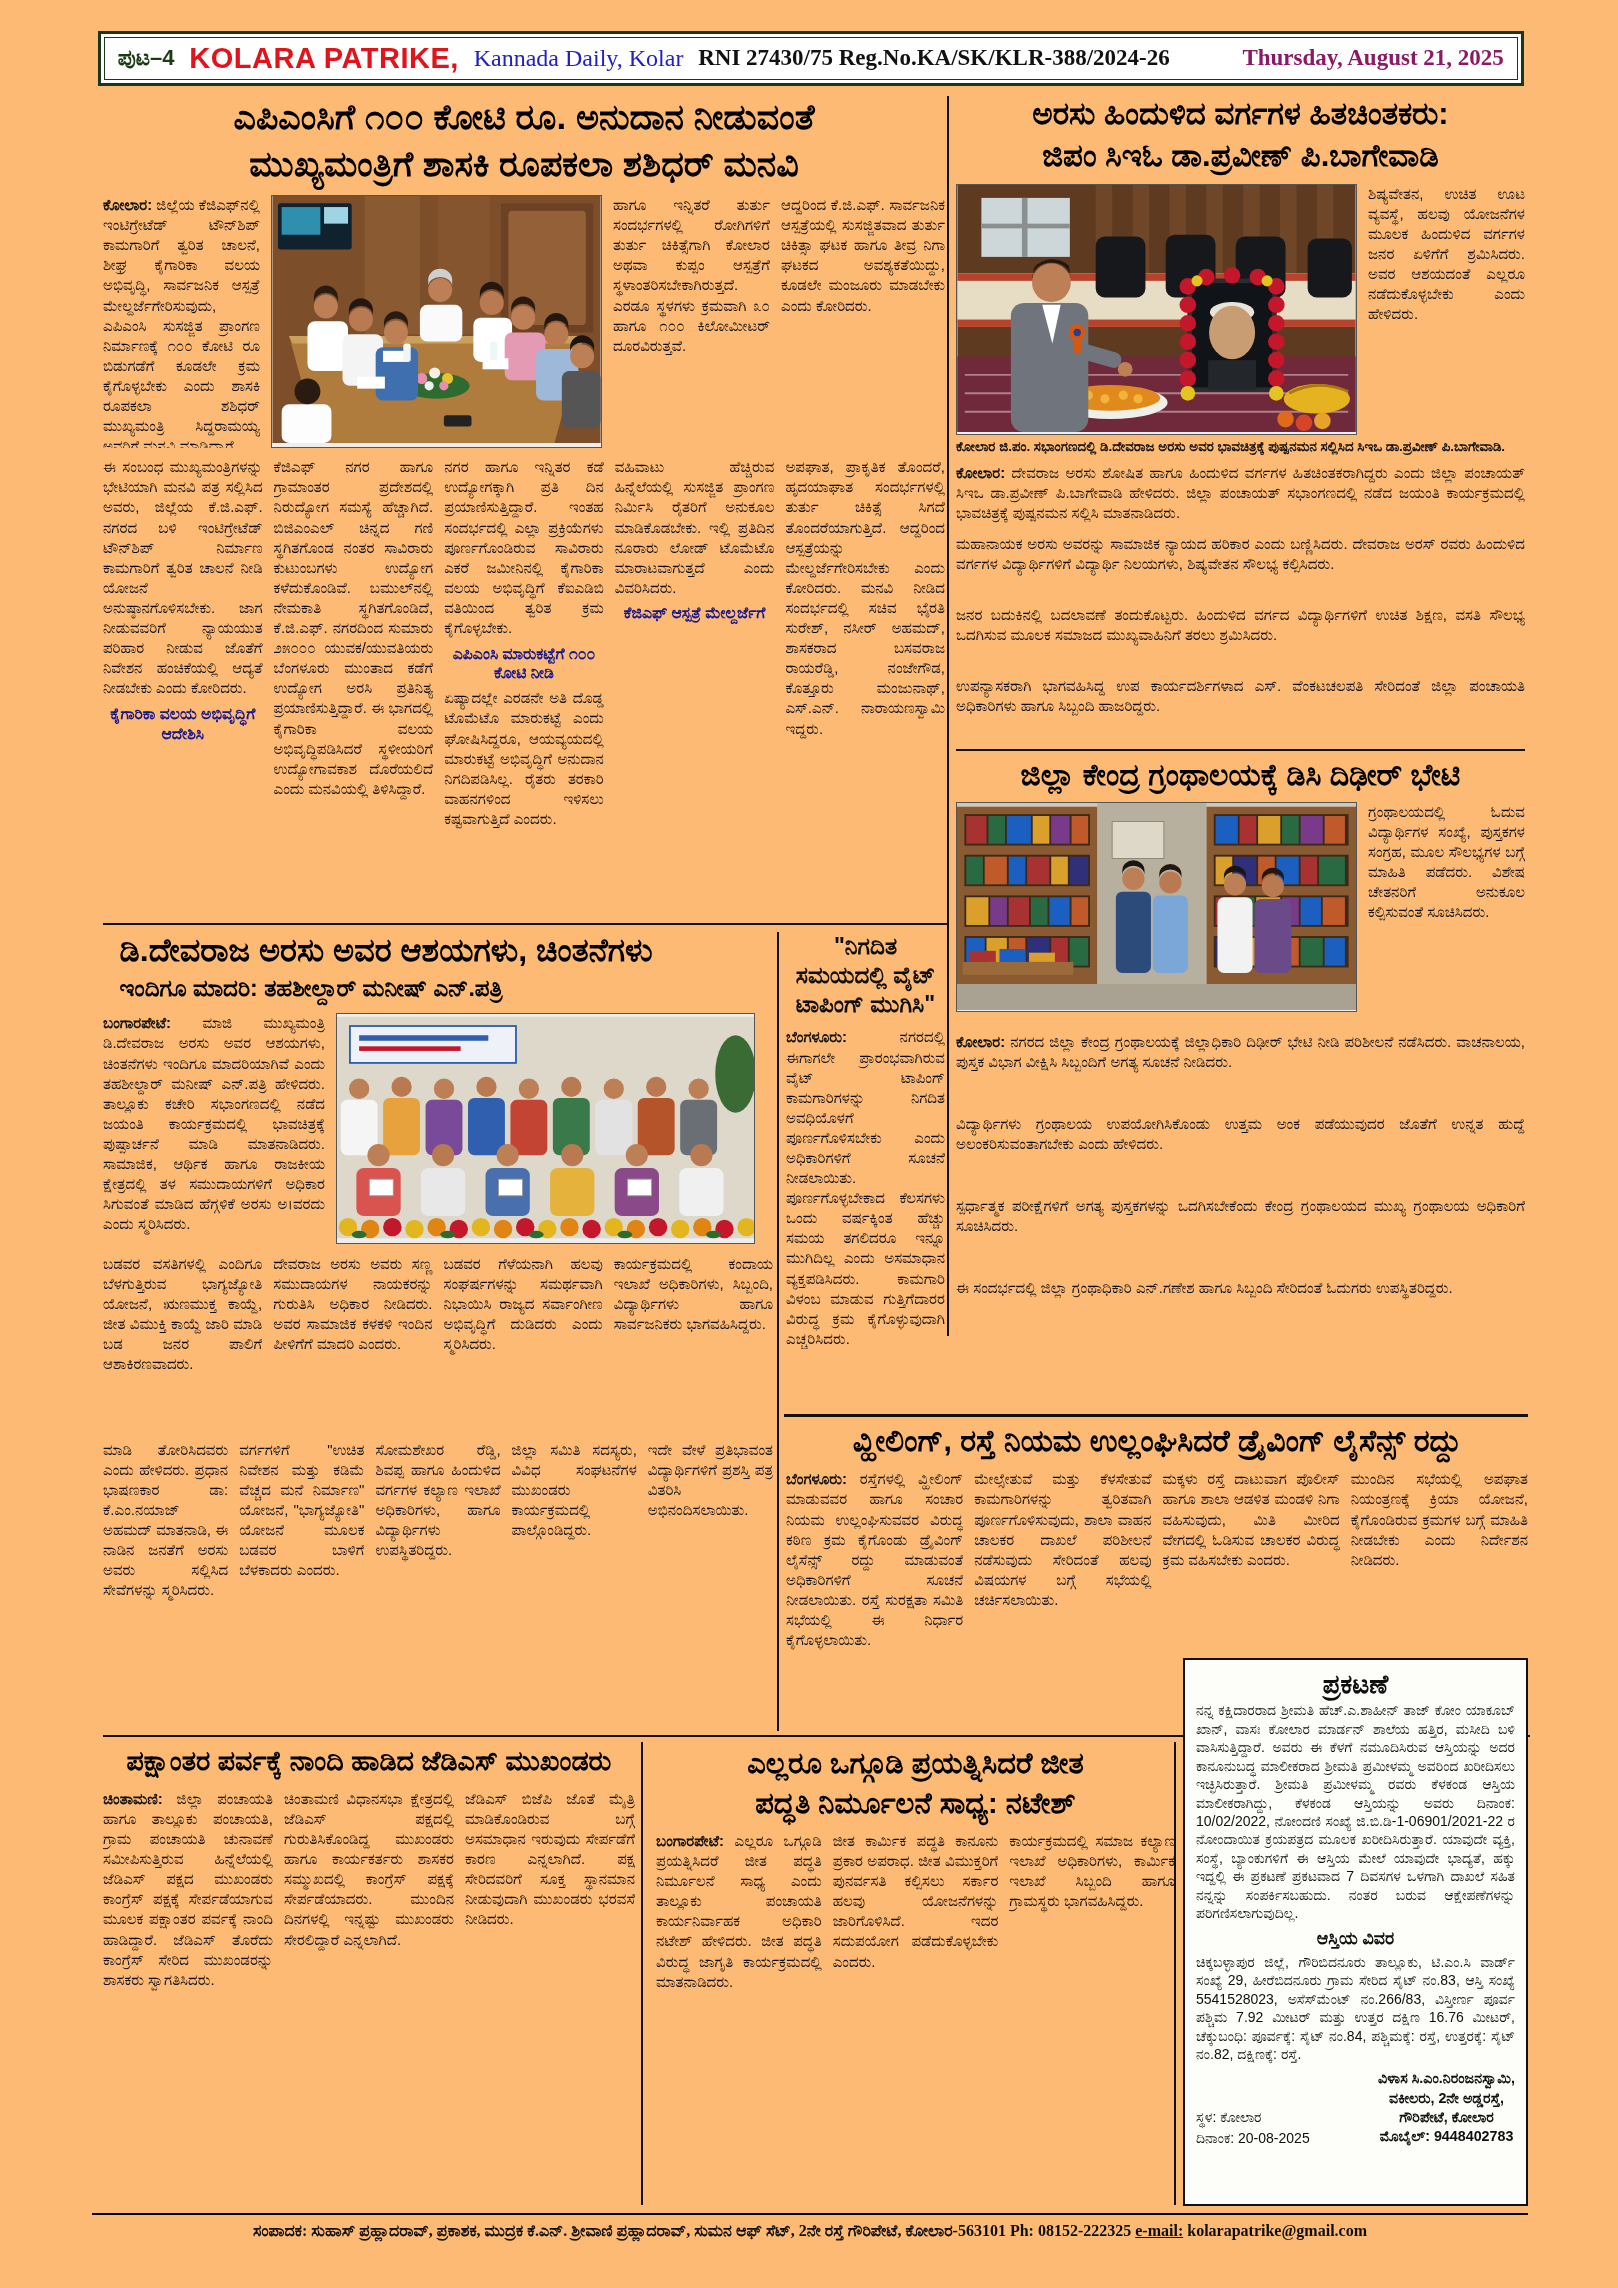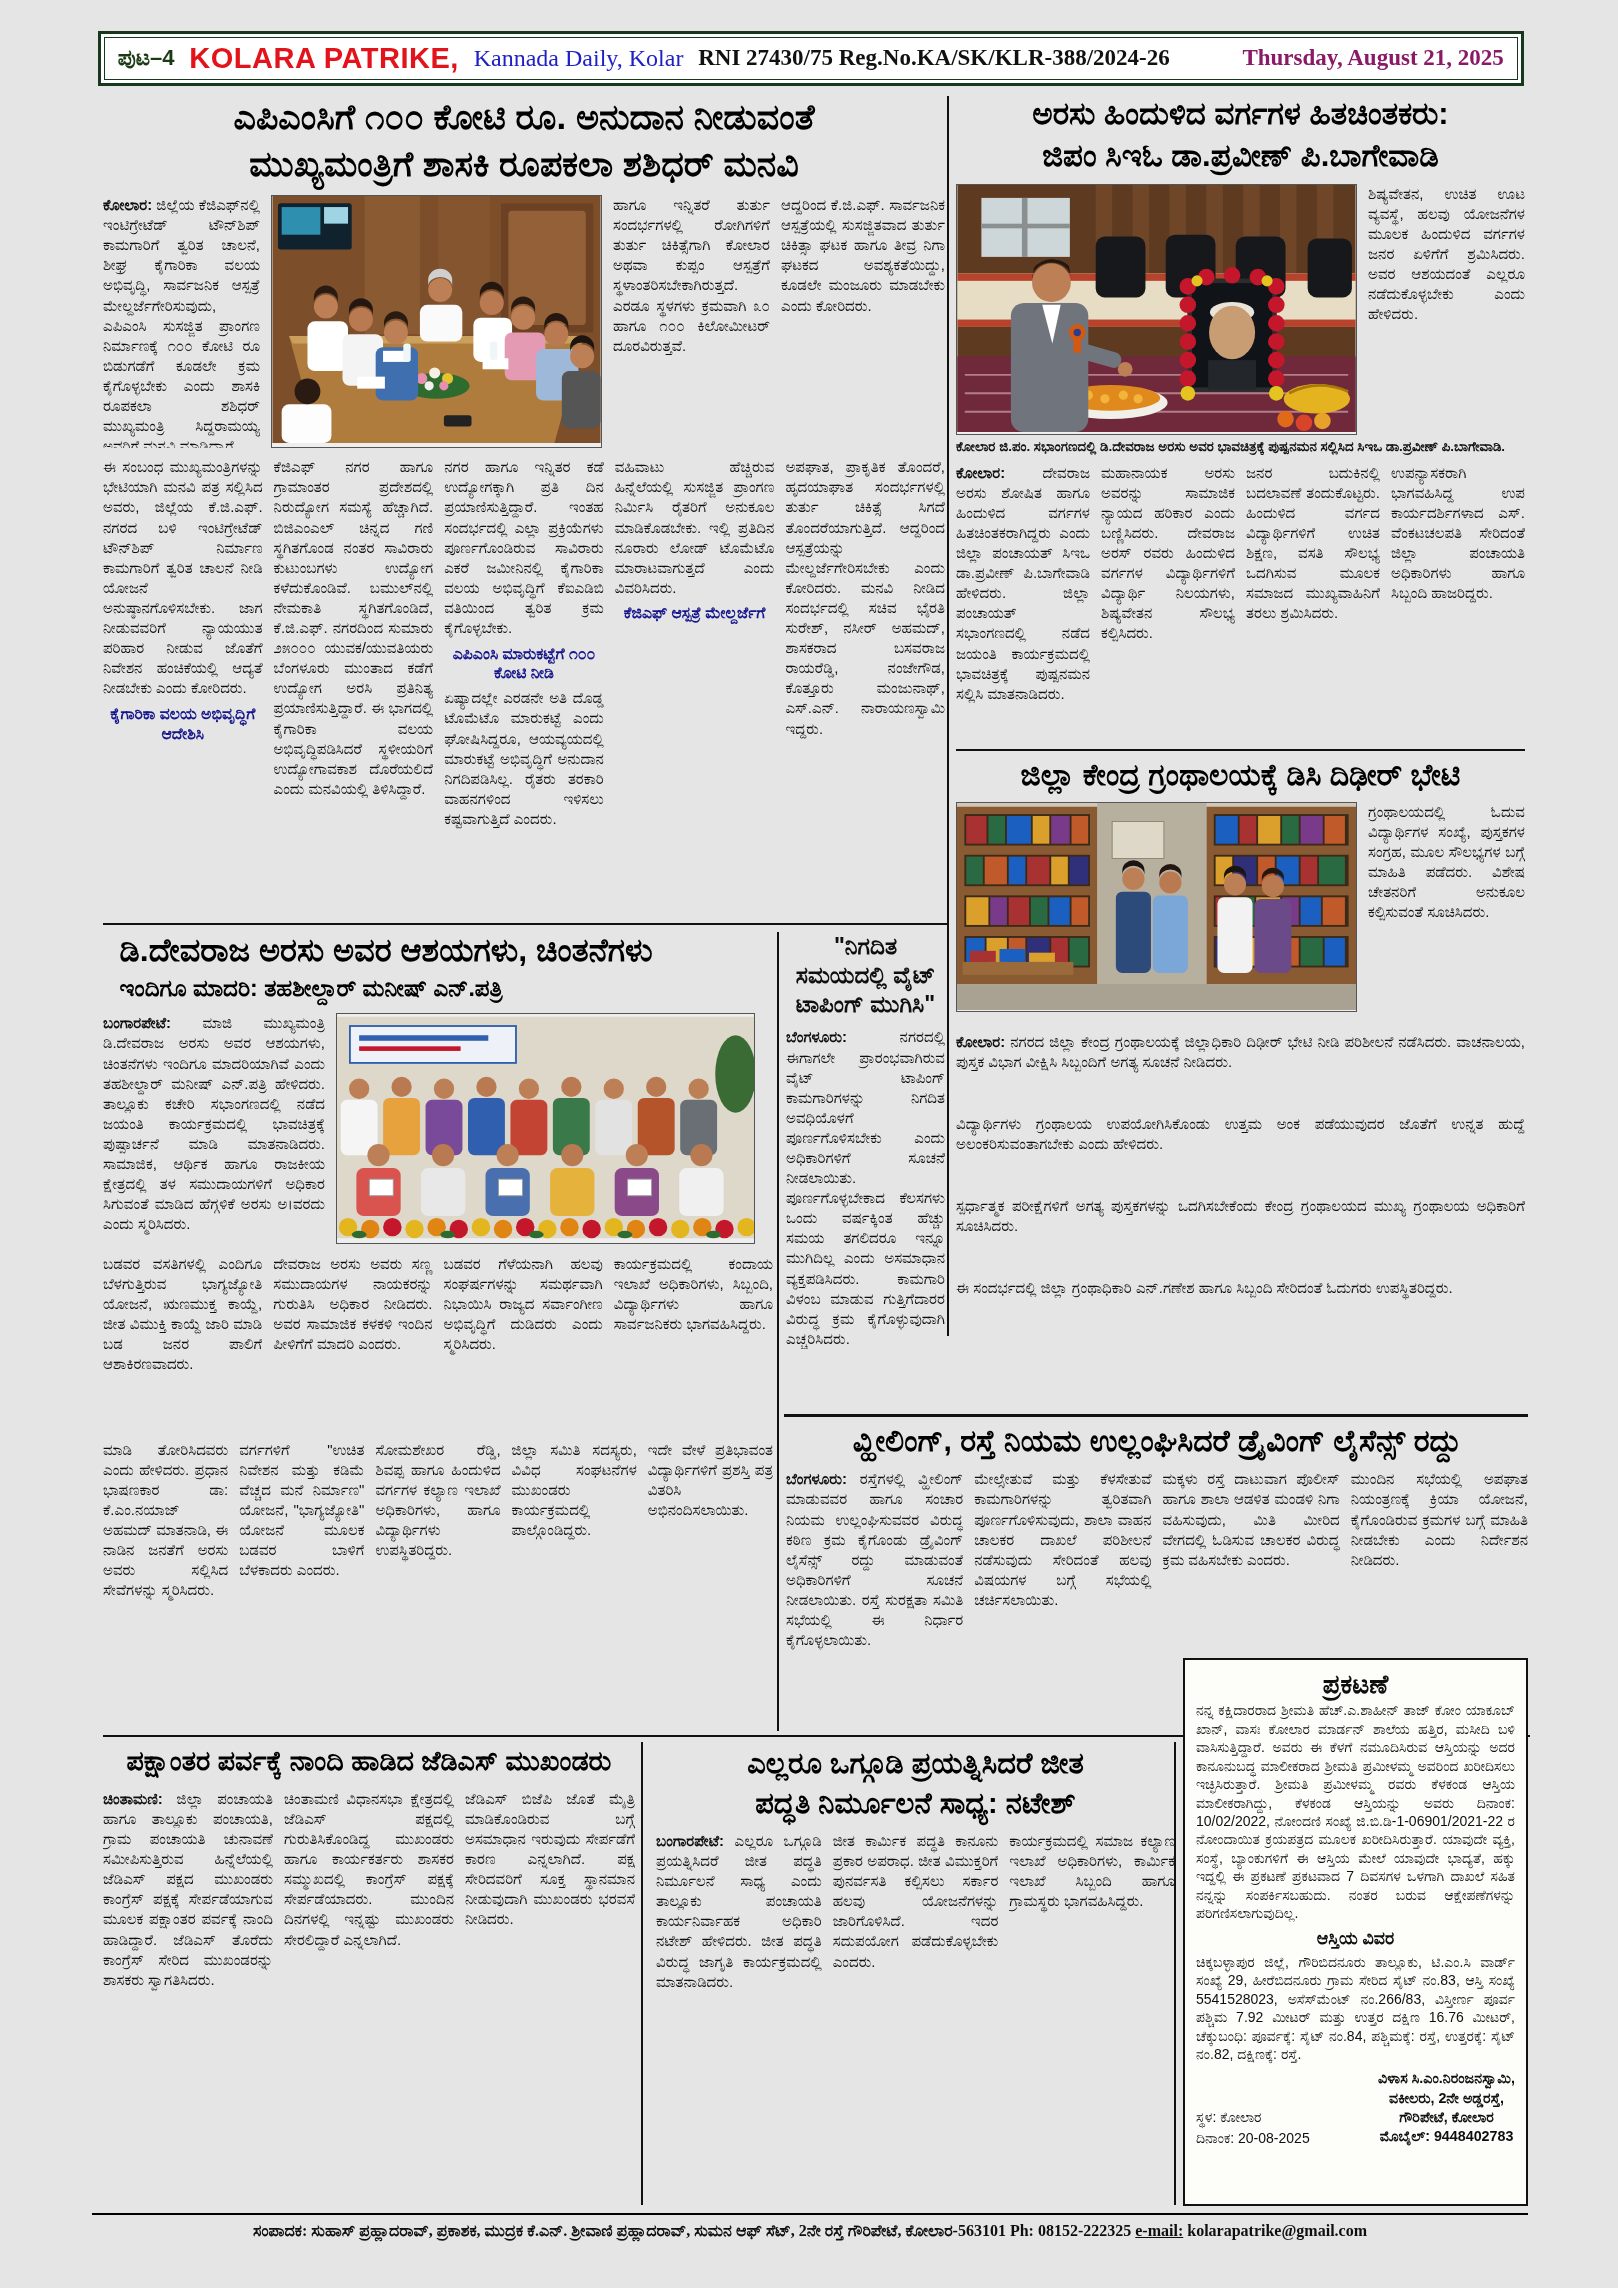--- a/index.html
+++ b/index.html
@@ -1,16 +1,16 @@
 <!DOCTYPE html>
 <html style="font-size:14.8px"><head>
 <meta charset="utf-8">
 <style>
   html,body{margin:0;padding:0;background:#8a8a8a;}
-  .page{position:relative;width:1619px;height:2289px;background:#e5e5e5;color:#0f0f0f;
+  .page{position:relative;width:1619px;height:2289px;background:#fdba74;color:#0f0f0f;
         font-family:"Liberation Sans","DejaVu Sans",sans-serif;overflow:hidden;}
   .abs{position:absolute;}
   
   .mast-outer{border:3.7px solid #17381c;padding:2.8px;background:#fff;}
   .mast-inner{border:1.8px solid #17381c;display:flex;align-items:center;height:41px;padding:0 13px;gap:14.8px;}
   .mast-page{font-weight:bold;font-size:22px;color:#1c3a14;}
   .mast-brand{font-weight:bold;font-size:29px;color:#e3131b;letter-spacing:0.5px;}
   .mast-sub{font-family:"Liberation Serif","DejaVu Serif",serif;font-size:24px;color:#2020c8;}
   .mast-reg{font-family:"Liberation Serif","DejaVu Serif",serif;font-weight:bold;font-size:23px;color:#111;}
   .mast-date{margin-left:auto;font-family:"Liberation Serif","DejaVu Serif",serif;font-weight:bold;font-size:23px;color:#8a1a66;}
@@ -219,21 +219,21 @@
           <rect x="124" y="168" width="58" height="17" rx="8" fill="#70757d" transform="rotate(16 124 168)"></rect>
           <circle cx="182" cy="200" r="8" fill="#bd7f55"></circle>
           <circle cx="130" cy="160" r="9" fill="#d4590f"></circle>
             <circle cx="130" cy="160" r="4" fill="#2b3d8f"></circle>
             <rect x="126" y="168" width="8" height="14" fill="#d4590f"></rect>
         </svg>
       </figure>
       <div class="col"><span>ಶಿಷ್ಯವೇತನ, ಉಚಿತ ಊಟ ವ್ಯವಸ್ಥೆ, ಹಲವು ಯೋಜನೆಗಳ ಮೂಲಕ ಹಿಂದುಳಿದ ವರ್ಗಗಳ ಜನರ ಏಳಿಗೆಗೆ ಶ್ರಮಿಸಿದರು. ಅವರ ಆಶಯದಂತೆ ಎಲ್ಲರೂ ನಡೆದುಕೊಳ್ಳಬೇಕು ಎಂದು ಹೇಳಿದರು.</span></div>
     </div>
     <div class="cap">ಕೋಲಾರ ಜಿ.ಪಂ. ಸಭಾಂಗಣದಲ್ಲಿ ಡಿ.ದೇವರಾಜ ಅರಸು ಅವರ ಭಾವಚಿತ್ರಕ್ಕೆ ಪುಷ್ಪನಮನ ಸಲ್ಲಿಸಿದ ಸಿಇಒ ಡಾ.ಪ್ರವೀಣ್ ಪಿ.ಬಾಗೇವಾಡಿ.</div>
-    <div class="row" style="margin-top:7.4px;height:273px;">
+    <div class="row" style="margin-top:7.4px;height:273px;flex-direction:column;">
       <div class="col">
         <span class="lead">ಕೋಲಾರ:</span>
         <span>ದೇವರಾಜ ಅರಸು ಶೋಷಿತ ಹಾಗೂ ಹಿಂದುಳಿದ ವರ್ಗಗಳ ಹಿತಚಿಂತಕರಾಗಿದ್ದರು ಎಂದು ಜಿಲ್ಲಾ ಪಂಚಾಯತ್ ಸಿಇಒ ಡಾ.ಪ್ರವೀಣ್ ಪಿ.ಬಾಗೇವಾಡಿ ಹೇಳಿದರು. ಜಿಲ್ಲಾ ಪಂಚಾಯತ್ ಸಭಾಂಗಣದಲ್ಲಿ ನಡೆದ ಜಯಂತಿ ಕಾರ್ಯಕ್ರಮದಲ್ಲಿ ಭಾವಚಿತ್ರಕ್ಕೆ ಪುಷ್ಪನಮನ ಸಲ್ಲಿಸಿ ಮಾತನಾಡಿದರು.</span>
       </div>
       <div class="col"><span>ಮಹಾನಾಯಕ ಅರಸು ಅವರನ್ನು ಸಾಮಾಜಿಕ ನ್ಯಾಯದ ಹರಿಕಾರ ಎಂದು ಬಣ್ಣಿಸಿದರು. ದೇವರಾಜ ಅರಸ್ ರವರು ಹಿಂದುಳಿದ ವರ್ಗಗಳ ವಿದ್ಯಾರ್ಥಿಗಳಿಗೆ ವಿದ್ಯಾರ್ಥಿ ನಿಲಯಗಳು, ಶಿಷ್ಯವೇತನ ಸೌಲಭ್ಯ ಕಲ್ಪಿಸಿದರು.</span></div>
       <div class="col"><span>ಜನರ ಬದುಕಿನಲ್ಲಿ ಬದಲಾವಣೆ ತಂದುಕೊಟ್ಟರು. ಹಿಂದುಳಿದ ವರ್ಗದ ವಿದ್ಯಾರ್ಥಿಗಳಿಗೆ ಉಚಿತ ಶಿಕ್ಷಣ, ವಸತಿ ಸೌಲಭ್ಯ ಒದಗಿಸುವ ಮೂಲಕ ಸಮಾಜದ ಮುಖ್ಯವಾಹಿನಿಗೆ ತರಲು ಶ್ರಮಿಸಿದರು.</span></div>
       <div class="col"><span>ಉಪನ್ಯಾಸಕರಾಗಿ ಭಾಗವಹಿಸಿದ್ದ ಉಪ ಕಾರ್ಯದರ್ಶಿಗಳಾದ ಎಸ್. ವೆಂಕಟಚಲಪತಿ ಸೇರಿದಂತೆ ಜಿಲ್ಲಾ ಪಂಚಾಯತಿ ಅಧಿಕಾರಿಗಳು ಹಾಗೂ ಸಿಬ್ಬಂದಿ ಹಾಜರಿದ್ದರು.</span></div>
     </div>
   </div>
 

